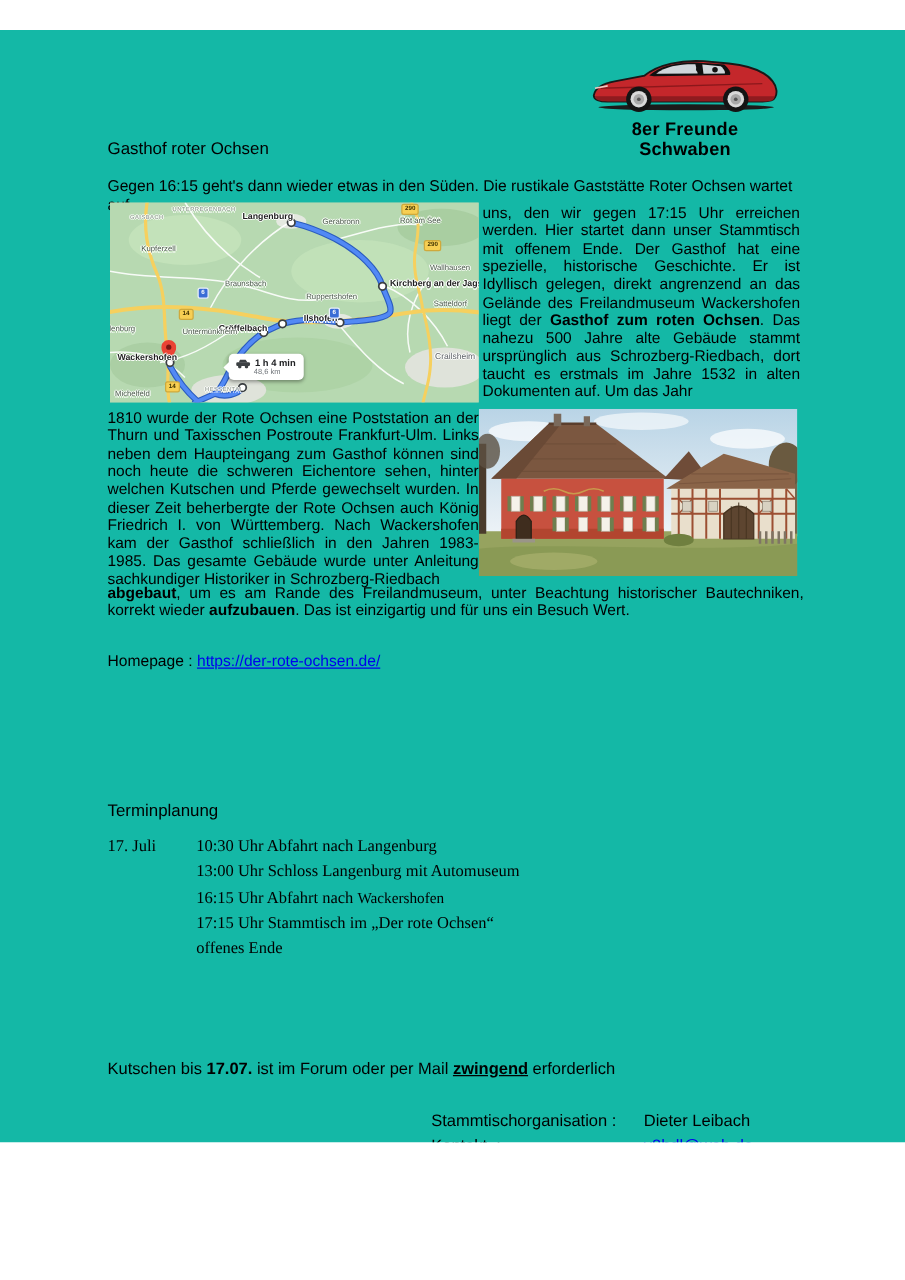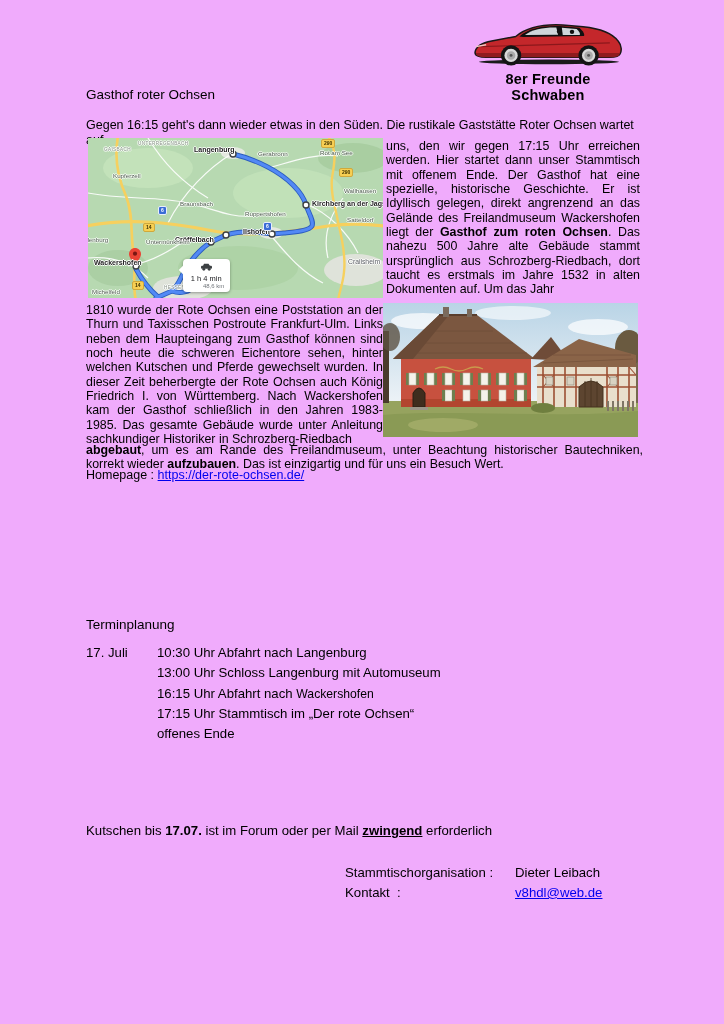--- a/index.html
+++ b/index.html
@@ -1,17 +1,17 @@
 <!DOCTYPE html>
 <html><head>
 <meta charset="utf-8">
 <style>
   html,body{margin:0;padding:0;background:#fff;}
-  .page{position:relative;width:724px;height:1024px;background:#f0abfc;
-        font-family:"Liberation Sans",sans-serif;color:#000;overflow:hidden;}
+  .page{position:relative;width:724px;height:890px;background:#14b8a6;
+        font-family:"Liberation Sans",sans-serif;color:#000;overflow:hidden;margin-top:24px;}
   .abs{position:absolute;}
   .h1{font-size:13.5px;font-weight:normal;}
   .body-text{font-size:12.5px;line-height:15.4px;}
   .jcol{font-size:12.4px;line-height:14.35px;text-align:justify;}
   .b{font-weight:bold;}
   .bu{font-weight:bold;text-decoration:underline;}
   .link{color:#0000EE;text-decoration:underline;cursor:pointer;}
   .prewrap{white-space:pre-wrap;}
   
   .logo-text{font-size:14.5px;font-weight:bold;text-align:center;letter-spacing:.2px;margin-top:1px;}
@@ -22,24 +22,24 @@
   .m-major{font-size:7px;font-weight:bold;color:#1f1f1f;}
   .m-minor{font-size:6.2px;color:#4c5b4c;}
   .m-city{font-size:6.8px;color:#5f6368;}
   .m-tiny{font-size:4.6px;color:#8b958b;text-transform:uppercase;letter-spacing:.4px;}
   .shield{position:absolute;font-size:5px;line-height:7px;padding:0 2px;border-radius:2px;font-weight:bold;}
   .sh-a{background:#3a6cd6;color:#fff;border:1px solid #e8eefc;}
   .sh-b{background:#f7cf53;color:#3e3200;border:1px solid #cfa93c;}
   .routebox{position:absolute;left:95px;top:121px;background:#fff;border-radius:4px;
     box-shadow:0 1px 3px rgba(0,0,0,.35);padding:3px 6px 3px 5px;}
   .routebox .tri{position:absolute;left:-3px;top:8px;width:6px;height:6px;background:#fff;transform:rotate(45deg);}
-  .rb-top{display:flex;align-items:center;gap:3px;font-size:7.5px;font-weight:normal;color:#202124;white-space:nowrap;flex-direction:column;}
+  .rb-top{display:flex;align-items:center;gap:3px;font-size:7.5px;font-weight:bold;color:#202124;white-space:nowrap;}
   .rb-dist{font-size:6px;color:#70757a;margin-left:15px;white-space:nowrap;}
   
-  .sched{font-size:13.2px;line-height:20.3px;}
+  .sched{font-size:13.2px;line-height:20.3px;font-family:Liberation Serif, serif;}
   .alt-font{font-size:12.2px;}
   .f-label{display:inline-block;width:170px;}
 </style>
 </head>
 <body>
 
 <div class="page">
 
   <div class="abs" style="left:468px;top:18px;width:160px;">
     <svg width="160" height="48" viewBox="0 0 170 52">
@@ -283,21 +283,21 @@
           <rect x="249" y="98" width="2" height="10"></rect>
       </g>
       <ellipse cx="160" cy="105" rx="12" ry="5" fill="#6f7f3f"></ellipse>
     </svg>
   </div>
 
   <div class="abs jcol" style="left:86px;top:443px;width:557px;">
     <span class="b">abgebaut</span><span>, um es am Rande des Freilandmuseum, unter Beachtung historischer Bautechniken, korrekt wieder </span><span class="b">aufzubauen</span><span>. Das ist einzigartig und für uns ein Besuch Wert.</span>
   </div>
 
-  <div class="abs body-text" style="left:86px;top:468px;">
+  <div class="abs body-text" style="left:86px;top:498px;">
     <span class="prewrap">Homepage :</span>
     <a class="link" href="#">https://der-rote-ochsen.de/</a>
   </div>
 
   <div class="abs h1" style="left:86px;top:617px;">Terminplanung</div>
   <div class="abs sched" style="left:86px;top:643px;width:470px;">
     <div class="abs" style="left:0;top:0;">17. Juli</div>
     <div style="margin-left:71px;">
       <div>10:30 Uhr Abfahrt nach Langenburg</div>
       <div>13:00 Uhr Schloss Langenburg mit Automuseum</div>

